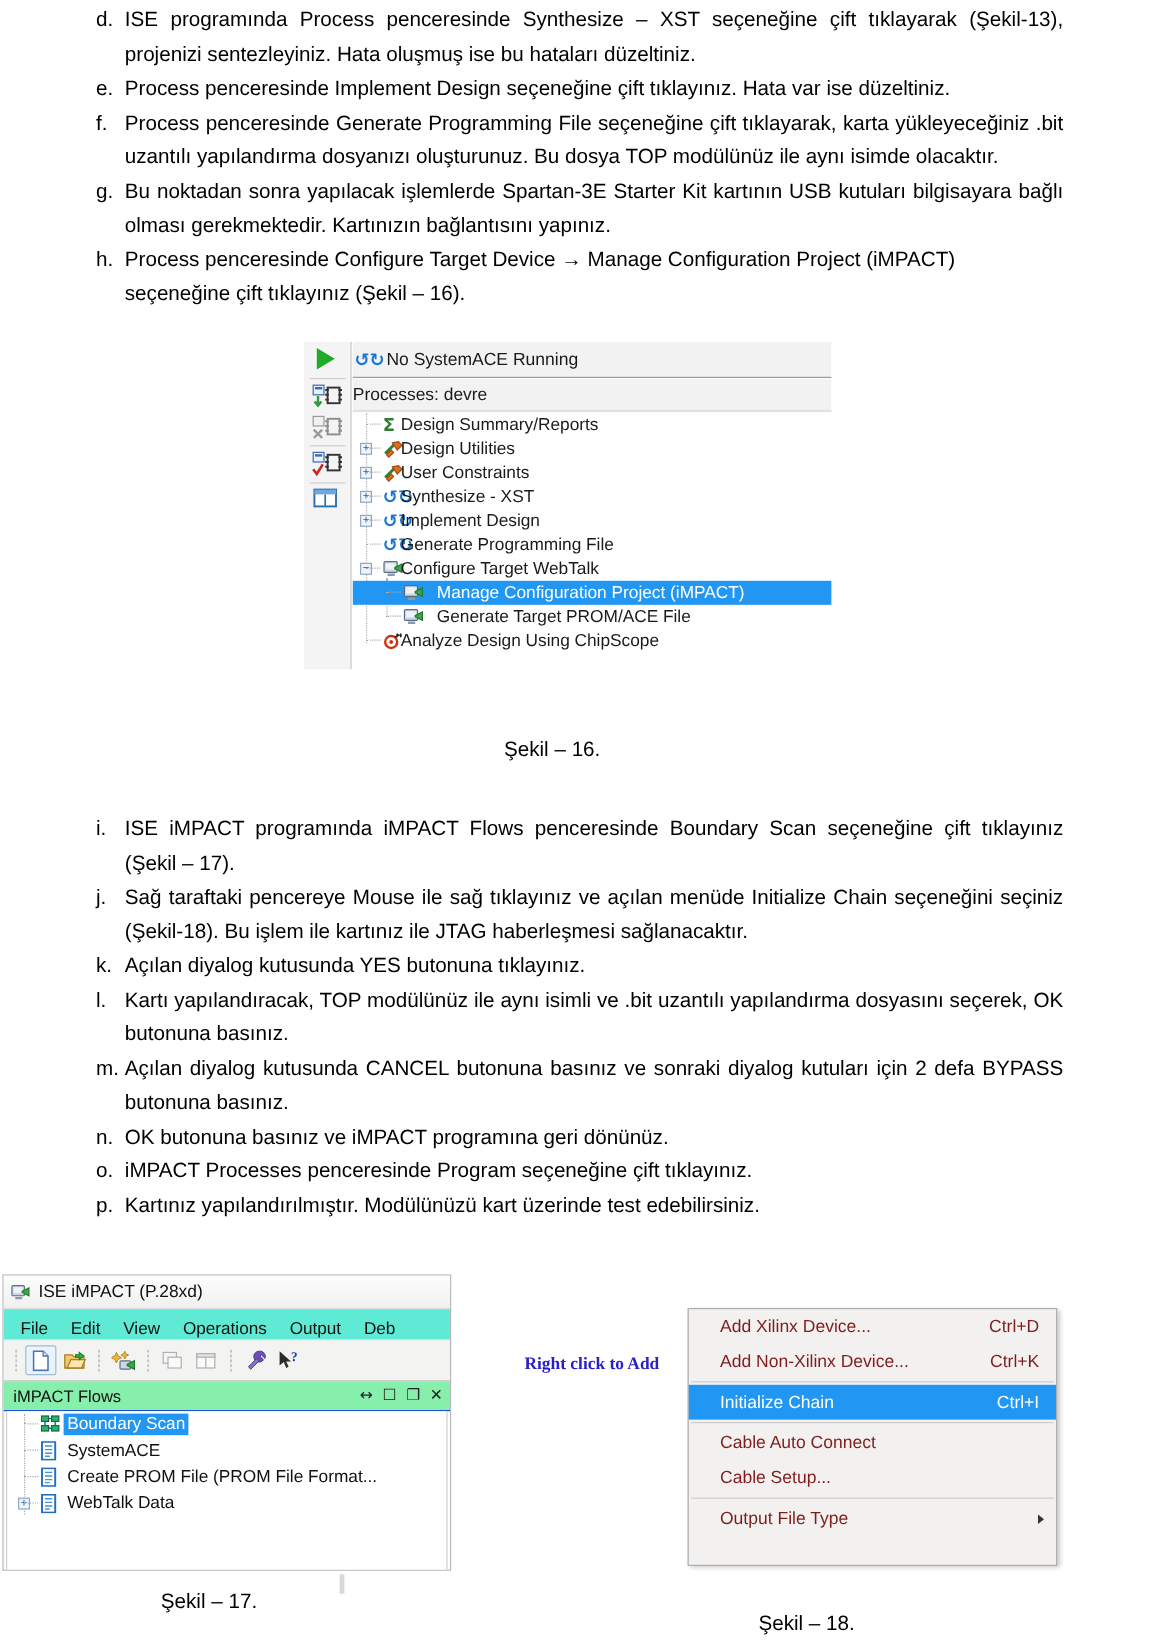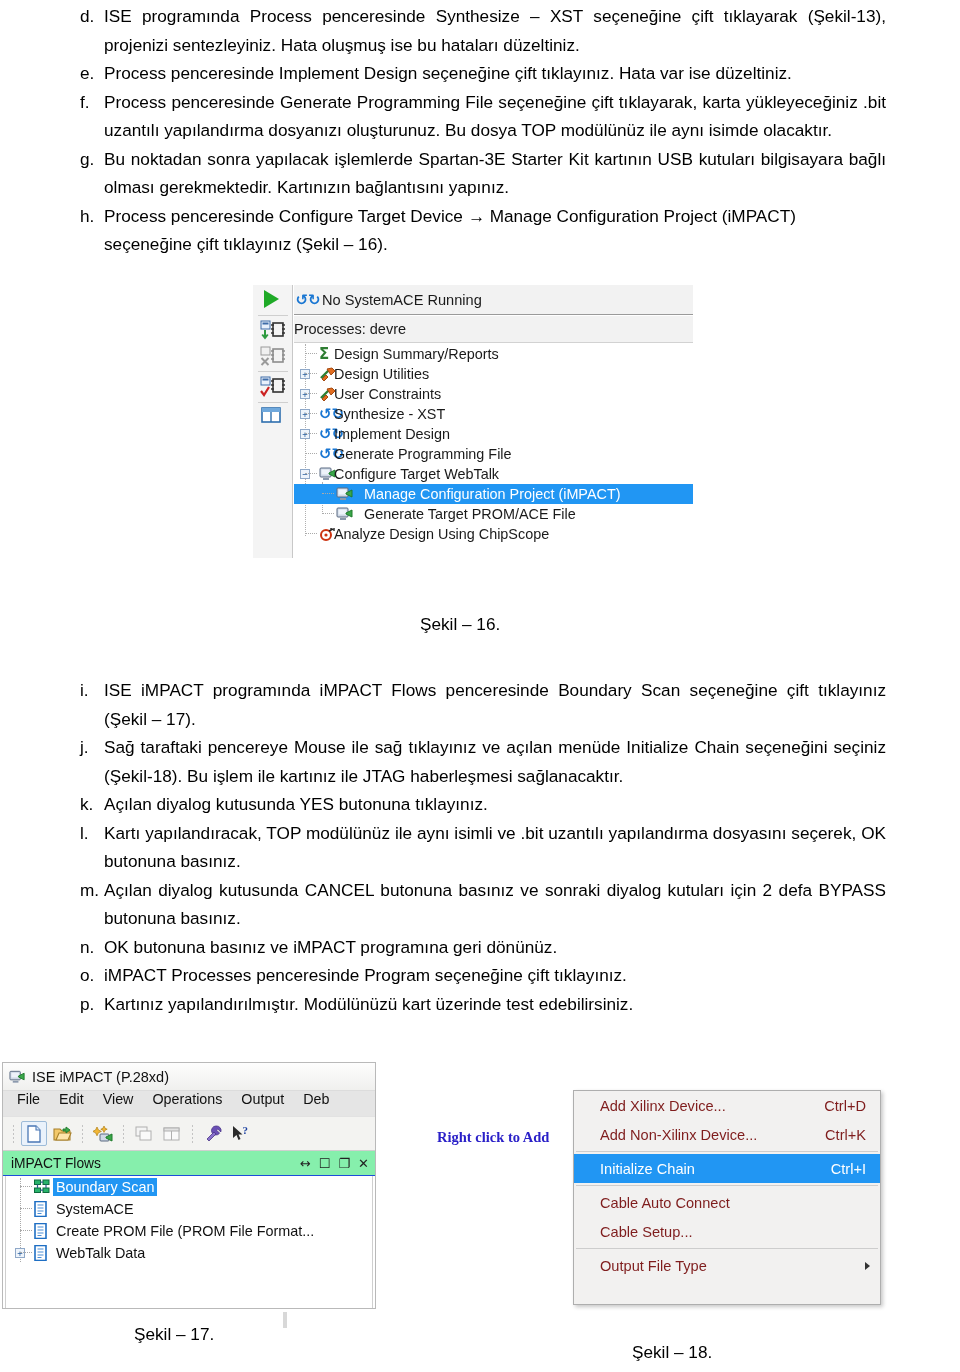--- a/index.html
+++ b/index.html
@@ -195,22 +195,22 @@
     height: 27px;
     background: linear-gradient(#fdfdfd, #f0f0ee);
     display: flex; align-items: center;
     padding-left: 6px;
     font-size: 14.5px;
     color: #111;
     border-bottom: 1px solid #dcdcdc;
   }
   #sekil17 .menubar {
     height: 25px;
-    background: #e5e5e5;
-    display: flex; align-items: flex-start;
+    background: #5eead4;
+    display: flex; align-items: flex-end;
     gap: 19px;
     padding-left: 14px;
     font-size: 14.3px;
     color: #111;
     border-bottom: 1px solid #e2e2e2;
   }
   #sekil17 .toolbar {
     height: 33px;
     background: #f3f3f1;
     display: flex; align-items: center;

